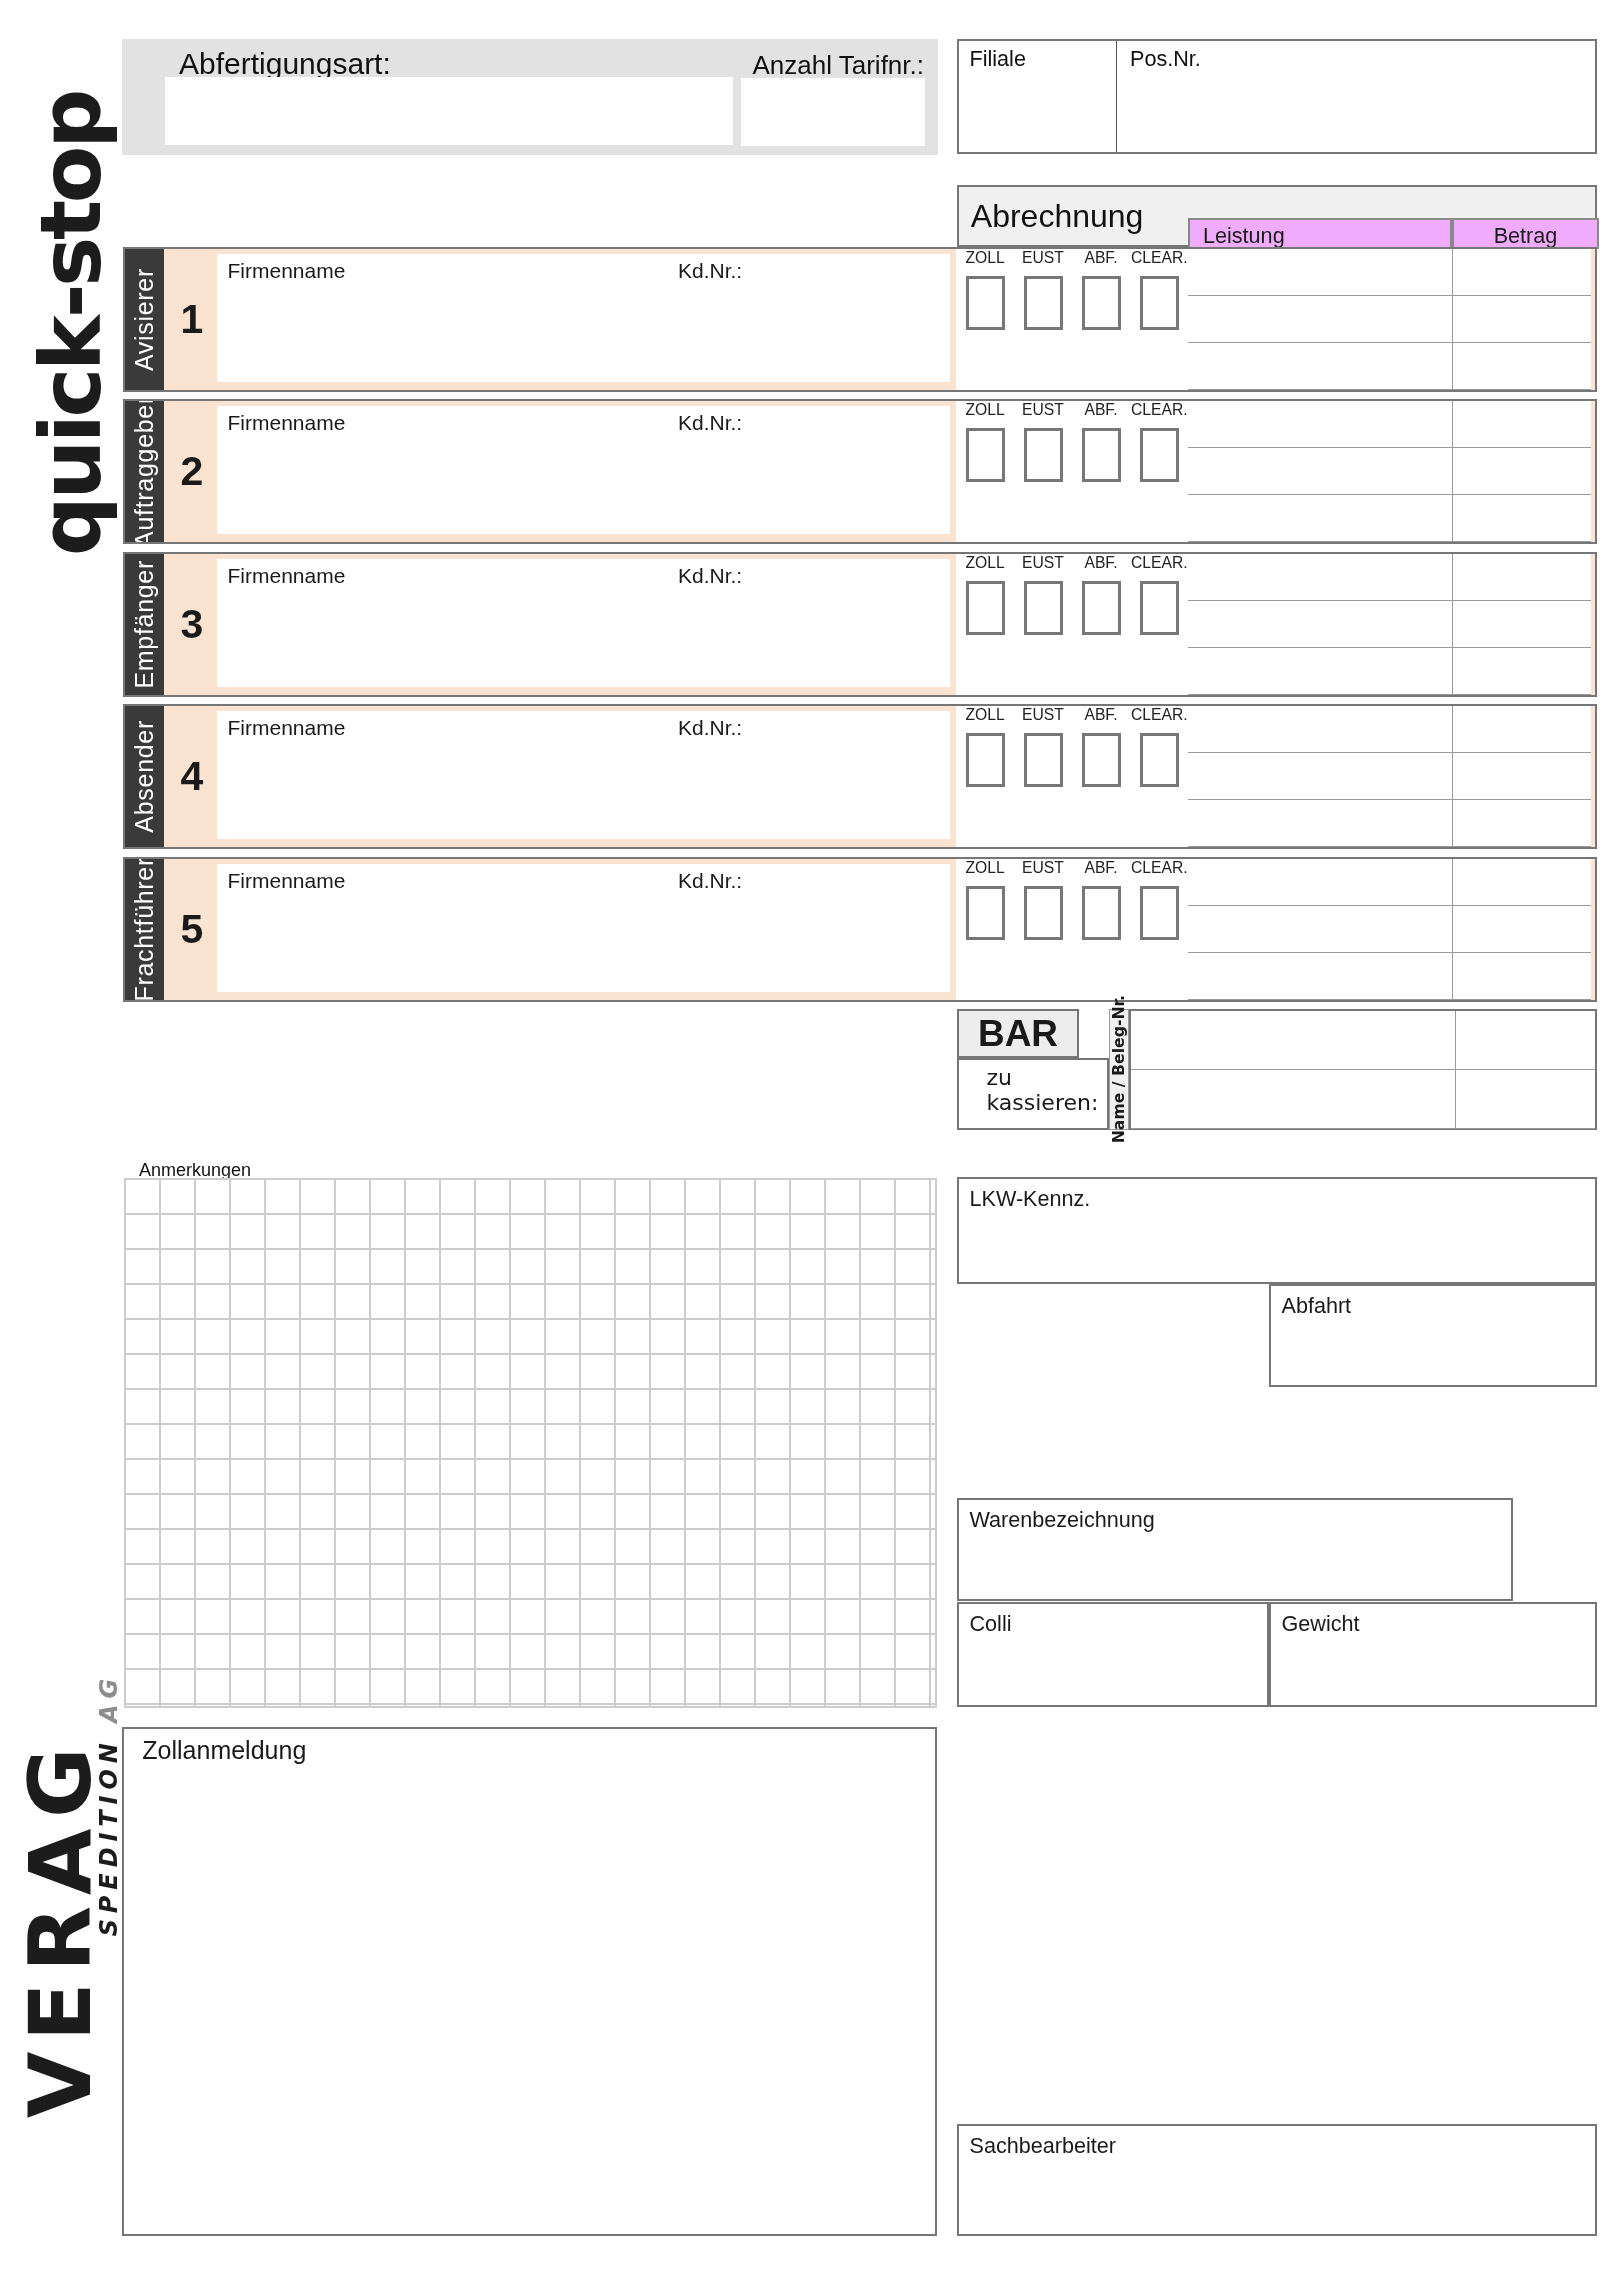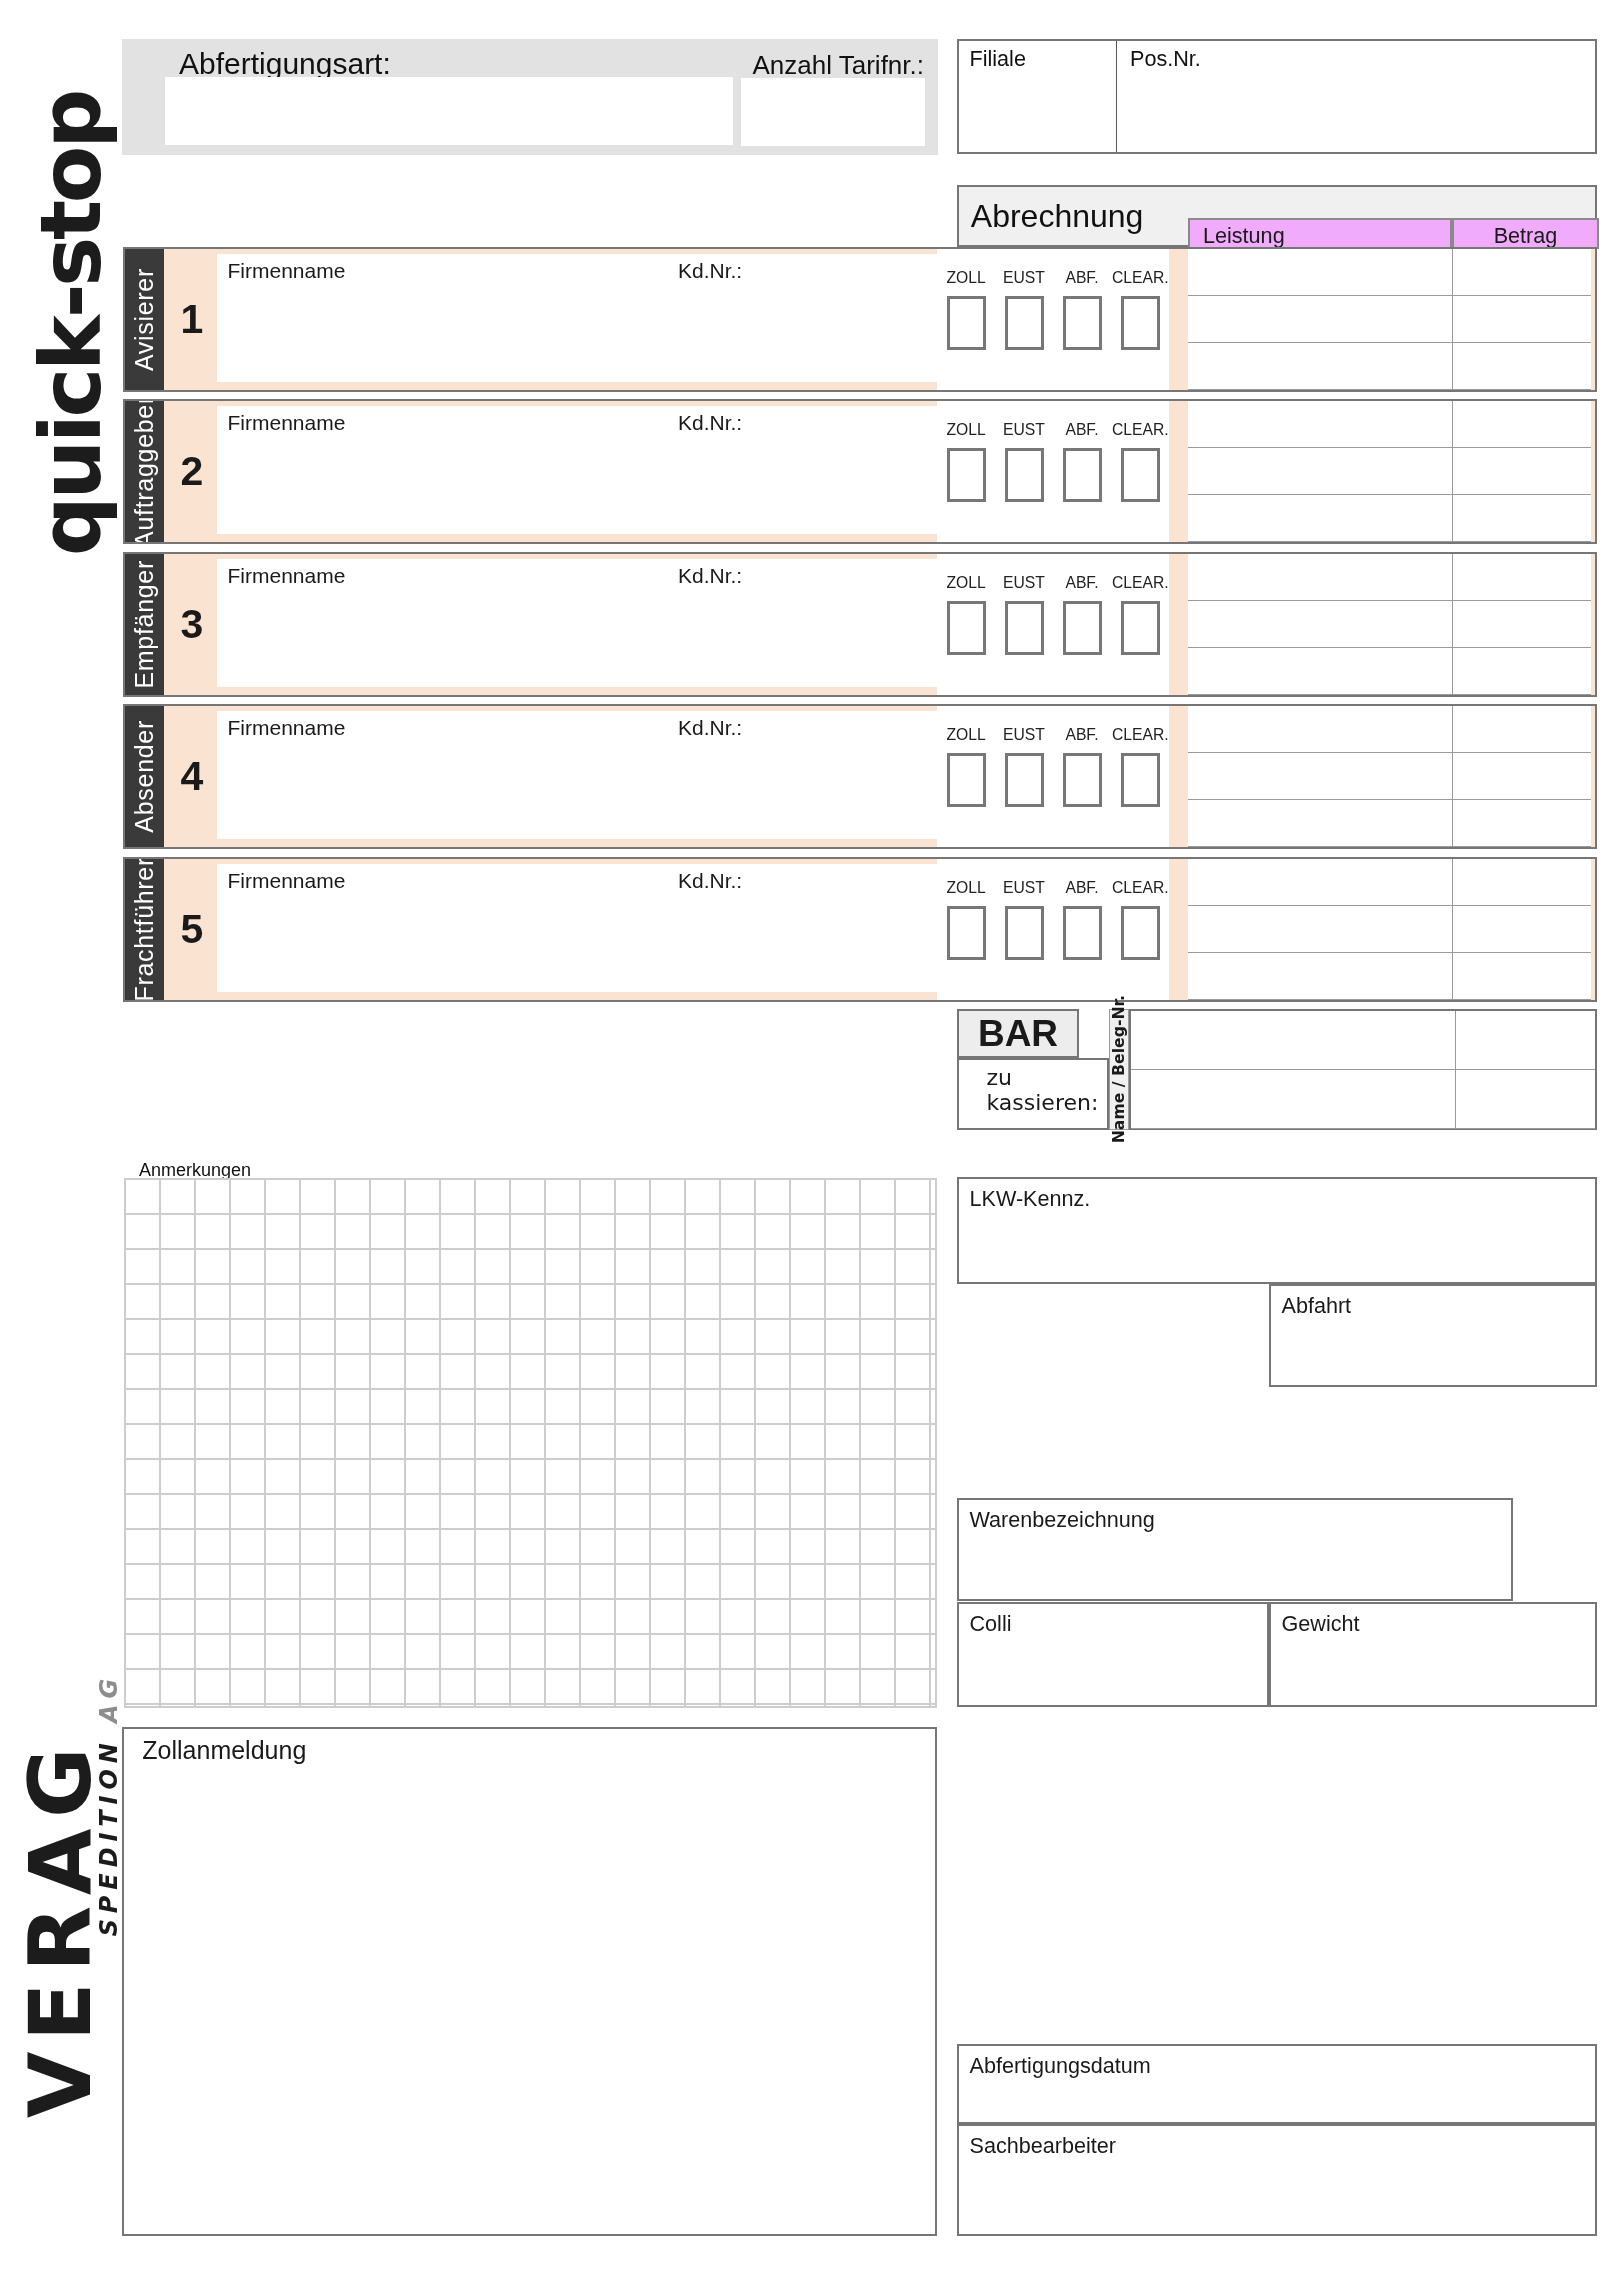--- a/index.html
+++ b/index.html
@@ -51,22 +51,22 @@
   .band{position:absolute;left:123px;width:1474px;height:145px;border:2.6px solid #767676;
         background:#fbe3d1;box-sizing:border-box;}
   .band-role{position:absolute;left:0;top:0;width:39px;height:100%;background:#3a3a3a;
              display:flex;align-items:center;justify-content:center;overflow:hidden;}
   .band-role span{color:#fff;font-size:25px;letter-spacing:0.7px;}
   .band-num{position:absolute;left:39px;top:0;width:56px;height:100%;display:flex;
             align-items:center;justify-content:center;font-weight:bold;font-size:41px;color:#1a1a1a;}
   .band-field{position:absolute;left:92px;top:5.2px;width:733px;height:128px;background:#fff;}
   .band-field .fl{position:absolute;top:5.2px;left:10.5px;font-size:21px;}
   .band-field .kd{left:461px;}
-  .band-check{position:absolute;left:812px;top:0;width:232px;height:100%;background:#fff;
-              display:flex;justify-content:space-around;padding-top:20px;box-sizing:border-box;}
+  .band-check{position:absolute;left:831px;top:0;width:232px;height:100%;background:#fff;
+              display:flex;justify-content:space-around;padding-top:0;box-sizing:border-box;}
   .ck{width:56px;text-align:center;}
   .ck .ckl{font-size:15.7px;color:#222;}
   .ckbox{width:33px;height:48px;border:3.3px solid #777;background:#fff;margin:9.2px auto 0;}
   .band-table{position:absolute;left:1063px;top:0;width:403px;height:100%;background:#fff;}
   .band-table .trow{height:47px;border-bottom:1.3px solid #9a9a9a;box-sizing:border-box;}
   .band-table .trow:last-of-type{border-bottom:none;}
   .band-table .vline{position:absolute;left:264px;top:0;width:1.3px;height:100%;background:#9a9a9a;}
 
   
   .bar-box{left:957px;top:1009px;width:122px;height:49px;background:#ededed;
@@ -343,23 +343,20 @@
     <span class="boxlbl">Colli</span>
   </div>
   <div class="box gewicht-box">
     <span class="boxlbl">Gewicht</span>
   </div>
 
   <div class="box zoll-box">
     <span class="boxlbl">Zollanmeldung</span>
   </div>
 
-  <div class="box datum-box">
-    <span class="boxlbl">Abfertigungsdatum</span>
-  </div>
   <div class="box sach-box">
     <span class="boxlbl">Sachbearbeiter</span>
   </div>
 
   <div class="logo-verag">
     <span class="vtext">VERAG</span>
   </div>
   <div class="logo-sped">
     <span class="vtext"><span>SPEDITION </span><span class="ag">AG</span></span>
   </div>

